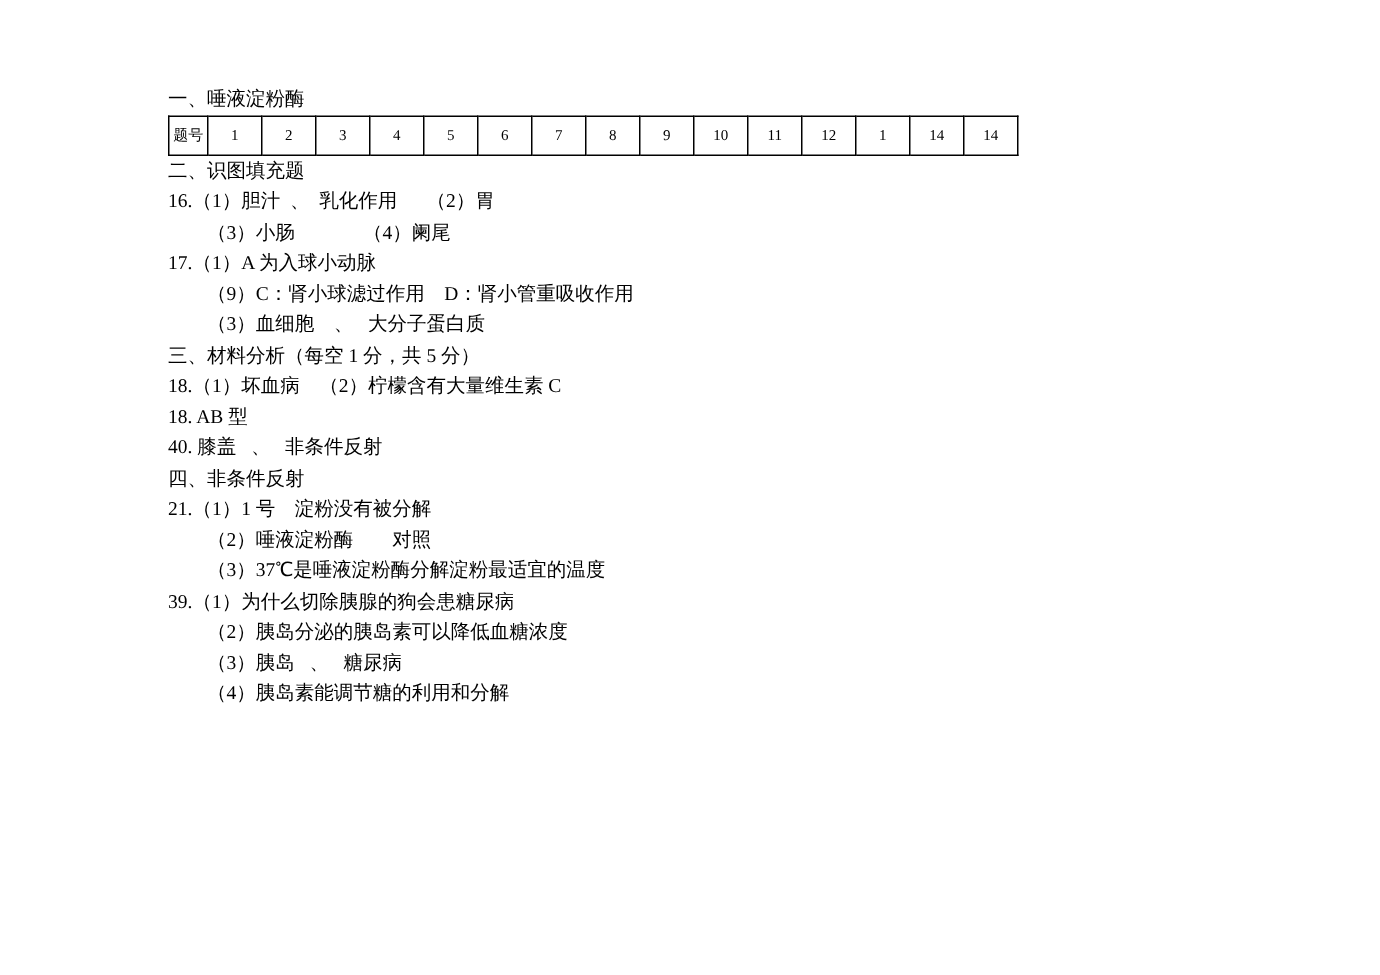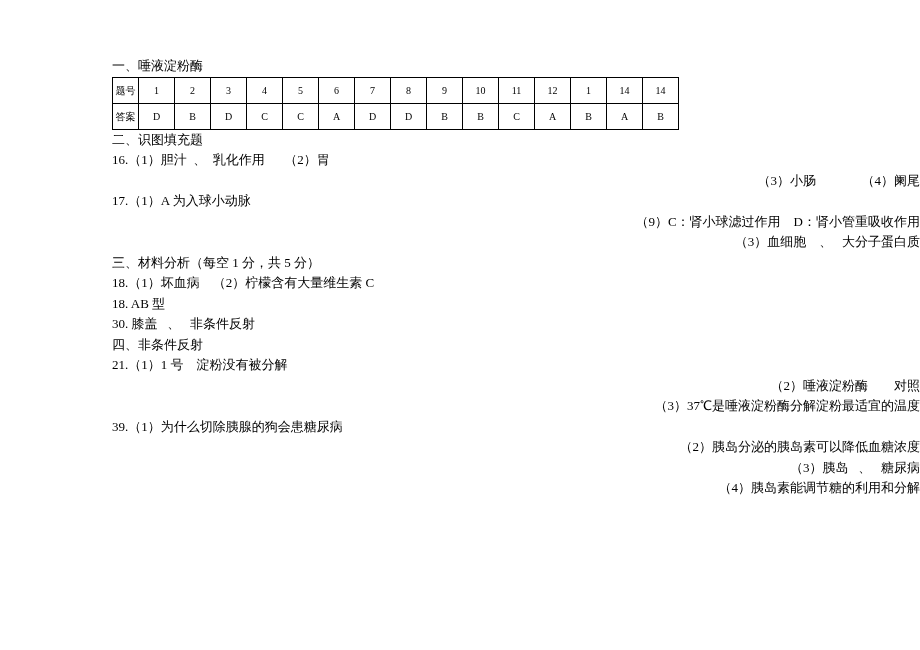--- a/index.html
+++ b/index.html
@@ -36,21 +36,20 @@
       width: 26px;
       font-size: 12px;
       line-height: 1.1;
       padding: 2px 0;
     }
     .num-cell {
       width: 36px;
     }
     .group-indent {
       padding-left: 26px;
-      text-align: right;
     }
   </style>
 </head>
 <body>
 
 <div class="line">一、唾液淀粉酶</div>
 
 <table class="answer-table">
   <tbody>
       <tr>
@@ -64,55 +63,37 @@
     <td class="num-cell">7</td>
     <td class="num-cell">8</td>
     <td class="num-cell">9</td>
     <td class="num-cell">10</td>
     <td class="num-cell">11</td>
     <td class="num-cell">12</td>
     <td class="num-cell">1</td>
     <td class="num-cell">14</td>
     <td class="num-cell">14</td>
   </tr>
-  <tr>
-    <td class="label-cell">答案</td>
-    <td class="num-cell">D</td>
-    <td class="num-cell">B</td>
-    <td class="num-cell">D</td>
-    <td class="num-cell">C</td>
-    <td class="num-cell">C</td>
-    <td class="num-cell">A</td>
-    <td class="num-cell">D</td>
-    <td class="num-cell">D</td>
-    <td class="num-cell">B</td>
-    <td class="num-cell">B</td>
-    <td class="num-cell">C</td>
-    <td class="num-cell">A</td>
-    <td class="num-cell">B</td>
-    <td class="num-cell">A</td>
-    <td class="num-cell">B</td>
-  </tr>
 </tbody>
   </table>
 
 <div class="line">二、识图填充题</div>
 
 <div class="line">16.（1）胆汁  、  乳化作用      （2）胃</div>
 <div class="line group-indent">（3）小肠              （4）阑尾</div>
 
 <div class="line">17.（1）A 为入球小动脉</div>
 <div class="line group-indent">（9）C：肾小球滤过作用    D：肾小管重吸收作用</div>
 <div class="line group-indent">（3）血细胞    、   大分子蛋白质</div>
 
 <div class="line">三、材料分析（每空 1 分，共 5 分）</div>
 
 <div class="line">18.（1）坏血病    （2）柠檬含有大量维生素 C</div>
 <div class="line">18. AB 型</div>
-<div class="line">30. 膝盖   、   非条件反射</div>
+<div class="line">40. 膝盖   、   非条件反射</div>
 
 <div class="line">四、非条件反射</div>
 
 <div class="line">21.（1）1 号    淀粉没有被分解</div>
 <div class="line group-indent">（2）唾液淀粉酶        对照</div>
 <div class="line group-indent">（3）37℃是唾液淀粉酶分解淀粉最适宜的温度</div>
 
 <div class="line">39.（1）为什么切除胰腺的狗会患糖尿病</div>
 <div class="line group-indent">（2）胰岛分泌的胰岛素可以降低血糖浓度</div>
 <div class="line group-indent">（3）胰岛   、   糖尿病</div>

